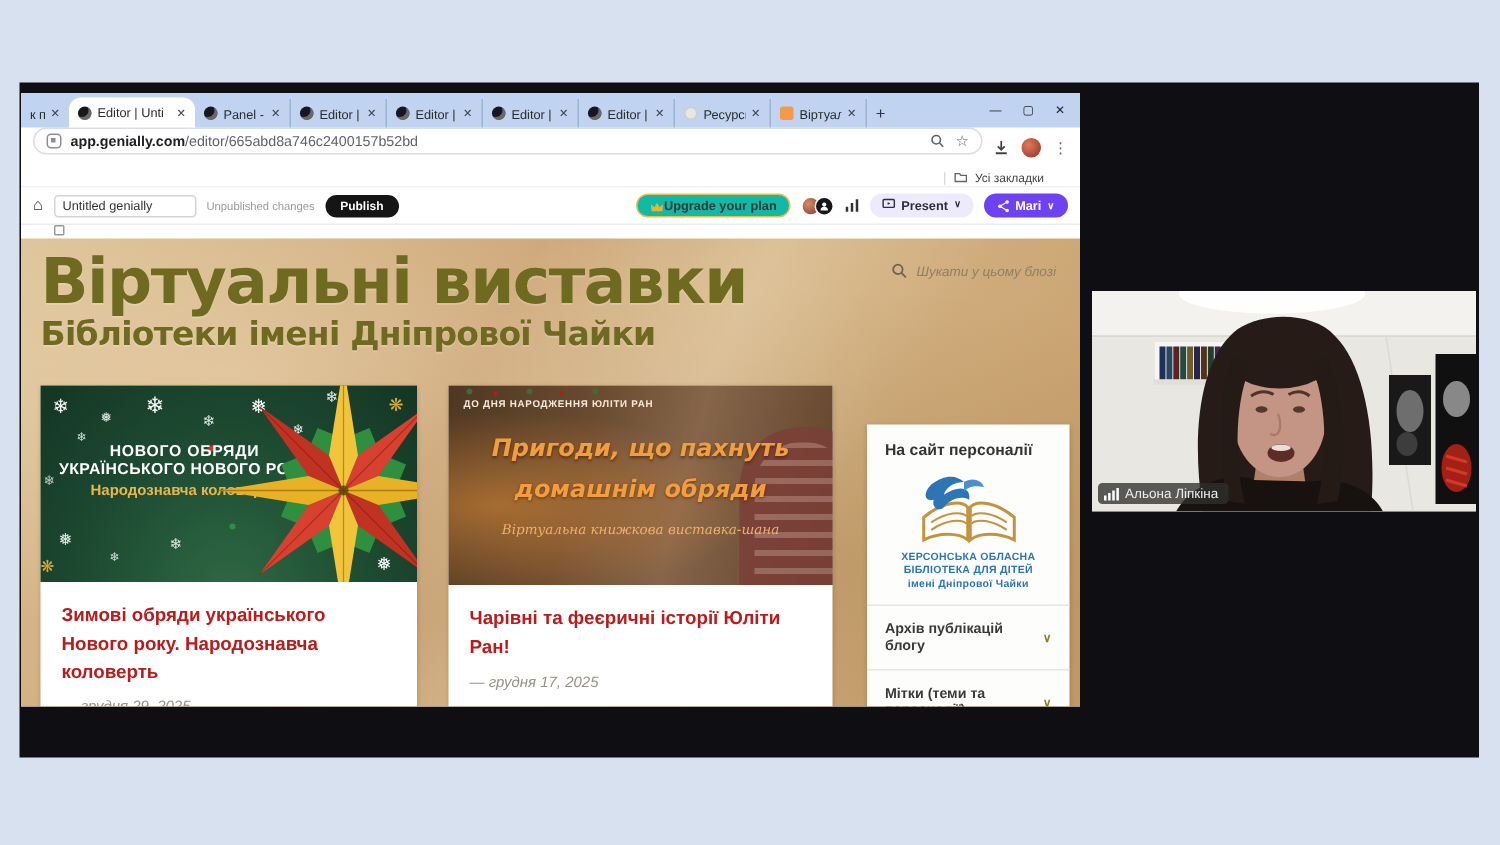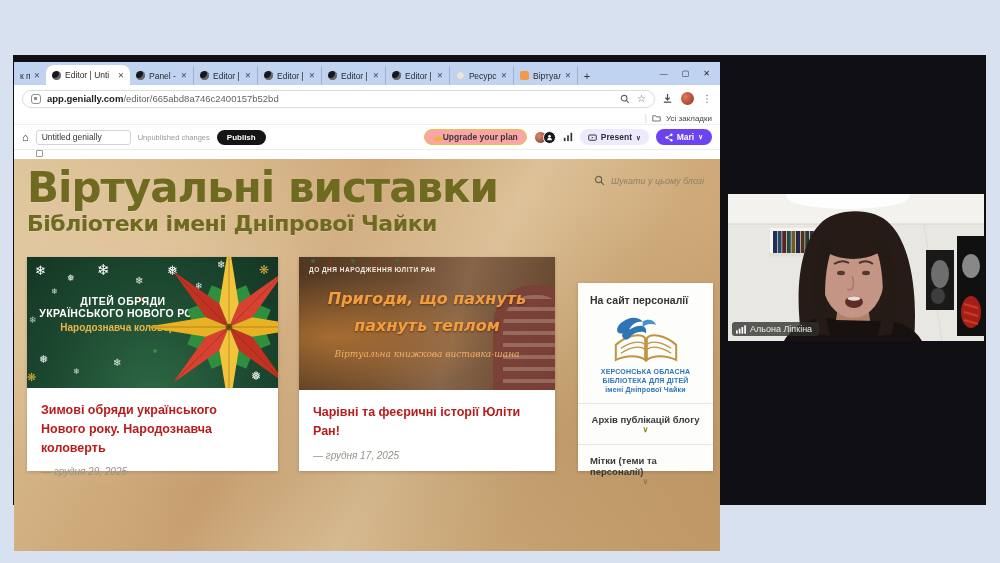--- a/index.html
+++ b/index.html
@@ -25,58 +25,58 @@
   .tab.active { width:84px; background:#fff; border-radius:8px 8px 0 0; border-right:none; height:20px; }
   .favicon { width:9px; height:9px; border-radius:50%; flex:none; }
   .favicon.genially { background:#17161c; box-shadow:inset -2px -2px 0 rgba(255,255,255,.35); }
   .favicon.light { background:#e8e6e2; border:1px solid #cfcdc8; }
   .favicon.orange { border-radius:2px; background:#f2994a; }
   .newtab-btn { width:18px; height:18px; font-size:11px; color:#333; display:flex; align-items:center; justify-content:center; }
   .win-controls { margin-left:auto; display:flex; align-items:center; height:100%; gap:14px; padding-right:10px; font-size:8px; color:#222; }
   .win-controls span { line-height:1; }
 
   
-  .addr-row { height:27px; background:#fff; display:flex; align-items:center; padding:0 8px; gap:7px; }
+  .addr-row { height:27px; background:#fff; display:flex; padding:0 8px; gap:7px; }
   .url-pill { flex:1; max-width:640px; height:18px; border:1px solid #dadce0; border-radius:12px; background:#fff; display:flex; align-items:center; padding:0 8px; gap:6px; }
   .site-icon { width:10px; height:10px; border-radius:3px; border:1.4px solid #8a8f98; position:relative; flex:none; }
   .site-icon::after { content:""; position:absolute; left:2px; top:2px; width:3px; height:3px; background:#8a8f98; }
   .url-text { font-size:9.5px; color:#202124; white-space:nowrap; overflow:hidden; }
   .url-text .path { color:#5f6368; }
   .pill-icons { margin-left:auto; display:flex; align-items:center; gap:7px; }
   .icon-star { font-size:10px; color:#5f6368; }
   .addr-icons { display:flex; align-items:center; gap:8px; }
   .chrome-avatar { width:13px; height:13px; border-radius:50%; background:radial-gradient(circle at 35% 35%, #e07b5a, #8e2f22); }
   .kebab { font-size:10px; color:#5f6368; }
 
   
-  .bookmarks-row { height:13px; background:#fff; display:flex; align-items:center; justify-content:flex-end; padding-right:8px; gap:5px; font-size:8px; color:#454545; border-bottom:1px solid #eef0f3; }
+  .bookmarks-row { height:13px; background:#fff; display:flex; align-items:center; justify-content:flex-end; padding-right:24px; gap:5px; font-size:8px; color:#454545; border-bottom:1px solid #eef0f3; }
   .bm-sep { color:#d0d0d0; font-size:9px; }
 
   
   .g-toolbar { height:25px; background:#fff; border-bottom:1px solid #ececec; display:flex; align-items:center; padding:0 8px; gap:7px; }
   .home-glyph { font-size:11px; color:#333; }
   .g-title-input { width:95px; height:15px; border:1px solid #d4d4d4; border-radius:3px; font-size:8.5px; padding:0 5px; color:#333; font-family:"Liberation Sans",sans-serif; }
   .g-status { font-size:7.5px; color:#9a9a9a; }
   .g-publish { background:#151515; color:#fff; border:none; border-radius:10px; font-size:8px; font-weight:bold; padding:3px 10px; }
   .g-right { margin-left:auto; display:flex; align-items:center; gap:7px; }
-  .g-upgrade { display:flex; align-items:flex-end; gap:0; border:1.5px solid #e6c14d; background:#fca5a5; border-radius:12px; padding:2px 8px; font-size:8.5px; font-weight:bold; color:#3a3a3a; }
+  .g-upgrade { display:flex; align-items:flex-end; gap:0; border:1.5px solid #e6c14d; background:#14b8a6; border-radius:12px; padding:2px 8px; font-size:8.5px; font-weight:bold; color:#3a3a3a; }
   .g-avatars { display:flex; }
   .g-avatar { width:13px; height:13px; border-radius:50%; border:1px solid #fff; }
   .g-avatar.photo { background:radial-gradient(circle at 35% 35%, #d98a6a, #7e3a28); }
   .g-avatar.dark { background:#17161c; margin-left:-4px; display:flex; align-items:center; justify-content:center; }
-  .g-present { display:flex; align-items:flex-end; gap:4px; background:#edeafb; border-radius:12px; padding:3px 8px; font-size:8.5px; font-weight:bold; color:#2f2f3a; border:none; }
+  .g-present { display:flex; align-items:flex-start; gap:4px; background:#edeafb; border-radius:12px; padding:3px 8px; font-size:8.5px; font-weight:bold; color:#2f2f3a; border:none; }
   .g-share { display:flex; align-items:center; gap:4px; background:#6d42f0; border-radius:12px; padding:3px 9px; font-size:8.5px; font-weight:bold; color:#fff; border:none; }
   .chev { font-size:6.5px; }
 
   
   .canvas-strip { height:9px; background:#fff; position:relative; }
   .crop-icon { position:absolute; left:22px; top:0; width:7px; height:7px; border:1px solid #9a9a9a; border-radius:1px; }
 
   
-  .blog { position:relative; height:392px; overflow:hidden;
+  .blog { position:relative; height:312px; overflow:hidden;
     background:
       radial-gradient(ellipse at 20% 30%, rgba(255,240,210,.35), rgba(255,240,210,0) 55%),
       radial-gradient(ellipse at 75% 70%, rgba(120,80,30,.18), rgba(120,80,30,0) 60%),
       linear-gradient(118deg,#dabf94 0%,#d2b081 22%,#c9a172 40%,#dcc197 58%,#cfab7b 75%,#c69d6c 100%);
   }
   .blog-title1 { position:absolute; left:13px; top:4px; font-family:"DejaVu Sans",sans-serif; font-weight:800; font-size:42px; letter-spacing:-1px; color:#6e6b20; text-shadow:0 1px 0 rgba(255,255,255,.18); }
   .blog-title2 { position:absolute; left:13px; top:52px; font-family:"DejaVu Sans",sans-serif; font-weight:800; font-size:22px; letter-spacing:-0.5px; color:#6e6b20; text-shadow:0 1px 0 rgba(255,255,255,.18); }
   .blog-search { position:absolute; right:16px; top:16px; display:flex; align-items:center; gap:6px; }
   .blog-search .ph { font-size:9px; font-style:italic; color:#8d8065; }
 
@@ -105,21 +105,21 @@
   .card-body { position:relative; padding:13px 14px 0 14px; }
   .card-title { font-size:12.5px; line-height:1.5; font-weight:bold; color:#b91c1c; }
   .card-date { margin-top:9px; font-size:10px; font-style:italic; color:#979289; font-family:Liberation Sans, sans-serif; }
 
   .side-panel { position:absolute; left:564px; top:124px; width:135px; height:188px; background:#fdfdfb; box-shadow:0 1px 3px rgba(80,50,20,.25); padding:11px 12px 0 12px; }
   .side-link { font-size:10.5px; font-weight:bold; color:#333; }
   .side-logo { display:block; margin:7px auto 2px auto; }
   .logo-text { text-align:center; color:#2e75b6; font-weight:bold; line-height:1.3; }
   .logo-text .lt { font-size:7px; letter-spacing:.2px; }
   .side-div { border-top:1px solid #e7e5e0; margin:9px -12px 0 -12px; }
-  .side-item { display:flex; align-items:center; justify-content:space-between; padding:10px 0 0 0; font-size:9.5px; font-weight:bold; color:#3a3a3a;flex-direction:column; }
+  .side-item { display:flex; align-items:center; justify-content:space-between; padding:10px 0 0 0; font-size:9.5px; font-weight:bold; color:#3a3a3a; }
   .side-item .schev { color:#8f7e2c; font-size:8px; }
 
   
   .webcam { position:absolute; left:715px; top:139px; width:256px; height:147px; background:#e9e7e3; overflow:hidden; }
   .nametag { position:absolute; left:4px; bottom:5px; display:flex; align-items:center; gap:4px; background:rgba(48,48,45,.78); border-radius:3px; padding:2px 7px 2px 4px; color:#ececec; font-size:9px; }
 </style>
 </head>
 <body>
 
 <div class="share-area">
@@ -286,21 +286,21 @@
           <span class="flake" style="left:86px;top:100px;font-size:10px;opacity:.85;">❄</span>
           <span class="flake" style="left:190px;top:2px;font-size:10px;opacity:.9;">❄</span>
           <span class="flake" style="left:224px;top:112px;font-size:12px;">❅</span>
           <span class="flake" style="left:2px;top:58px;font-size:9px;opacity:.7;">❄</span>
           <span class="dot" style="left:150px;top:66px;width:5px;height:5px;background:#e8b830;"></span>
           <span class="dot" style="left:126px;top:92px;width:4px;height:4px;background:#2f8f4a;"></span>
           <span class="dot" style="left:112px;top:40px;width:4px;height:4px;background:#c43a2a;"></span>
           <span class="flake" style="left:232px;top:6px;font-size:12px;color:#d8a93a;">❋</span>
           <span class="flake" style="left:0px;top:114px;font-size:11px;color:#d8a93a;">❋</span>
           <div class="banner1-text">
-            <div class="l1">ДІТЕЙ ОБРЯДИ</div>
+            <div class="l1">НОВОГО ОБРЯДИ</div>
             <div class="l2">УКРАЇНСЬКОГО НОВОГО РОКУ</div>
             <div class="l3">Народознавча коловерть</div>
           </div>
           <div class="star-wrap">
             <svg width="168" height="168" viewBox="0 0 200 200">
               <rect x="62" y="62" width="76" height="76" fill="#2f8f3f" transform="rotate(22.5 100 100)"></rect>
               <rect x="62" y="62" width="76" height="76" fill="#2f8f3f" transform="rotate(67.5 100 100)"></rect>
               <polygon points="167,33 111.5,72.3 100,100 127.7,88.5" fill="#d8402f"></polygon>
               <polygon points="167,167 127.7,111.5 100,100 111.5,127.7" fill="#c23222"></polygon>
               <polygon points="33,167 88.5,127.7 100,100 72.3,111.5" fill="#d8402f"></polygon>
@@ -325,21 +325,21 @@
         <div class="card-img">
           <span class="dot" style="left:12px;top:2px;width:4px;height:4px;background:#3f6b35;"></span>
           <span class="dot" style="left:30px;top:4px;width:3px;height:3px;background:#a32418;"></span>
           <span class="dot" style="left:52px;top:2px;width:4px;height:4px;background:#3f6b35;"></span>
           <span class="dot" style="left:74px;top:4px;width:3px;height:3px;background:#a32418;"></span>
           <span class="dot" style="left:96px;top:2px;width:4px;height:4px;background:#3f6b35;"></span>
           <div class="chair"></div>
           <div class="banner2-kicker">ДО ДНЯ НАРОДЖЕННЯ ЮЛІТИ РАН</div>
           <div class="banner2-main">
             <span class="m1">Пригоди, що пахнуть</span>
-            <span class="m2">пахнуть теплом</span>
+            <span class="m2">домашнім обряди</span>
           </div>
           <div class="banner2-sub">Віртуальна книжкова виставка-шана</div>
         </div>
         <div class="card-body">
           <div class="card-title">Чарівні та феєричні історії Юліти Ран!</div>
           <div class="card-date">— грудня 17, 2025</div>
 
         </div>
       </div>
 

